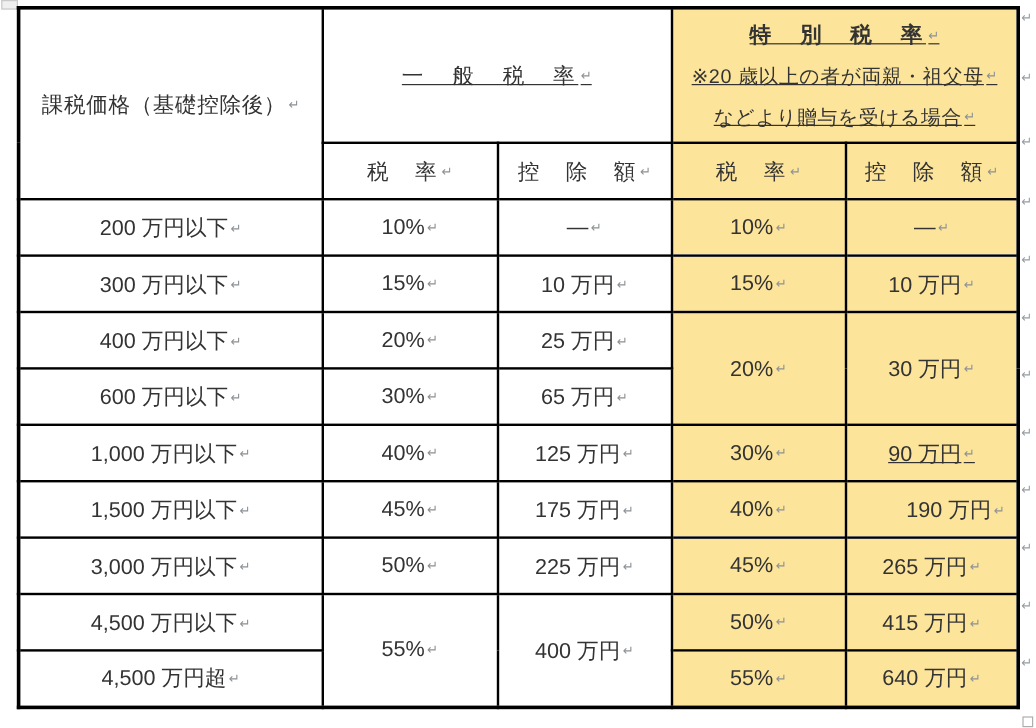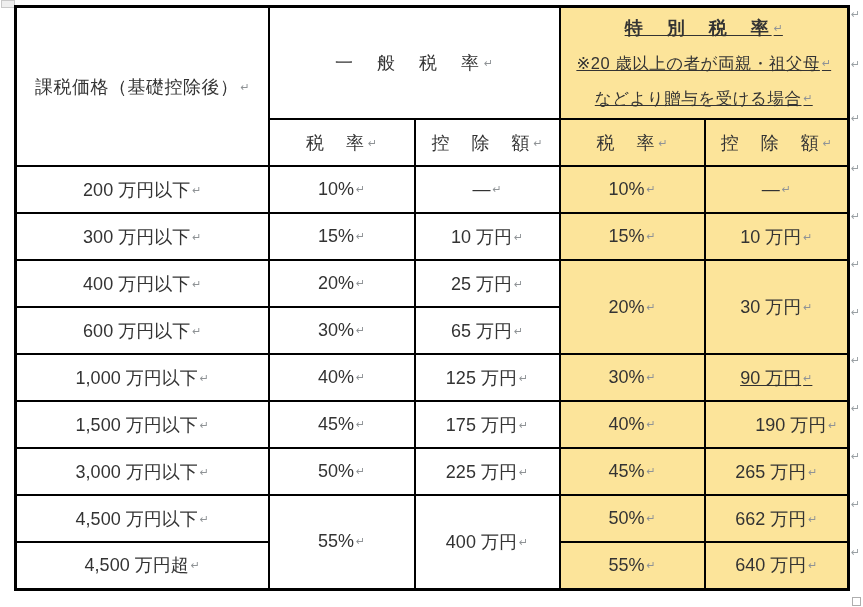--- a/index.html
+++ b/index.html
@@ -22,21 +22,21 @@
     padding: 0; overflow: hidden;
     font-size: 18px; font-weight: normal;
   }
   tr.hdr1 { height: 110px; }
   tr.hdr2 { height: 47px; }
   tr.data { height: 47px; }
 
   .hl { background: #FCE49A; }
 
   th.taxable { font-weight: bold; font-size: 18px; letter-spacing: 0.5px; }
-  th.bigttl  { font-weight: bold; font-size: 18px; letter-spacing: 3px; }
+  th.bigttl  { font-weight: bold; font-size: 18px; letter-spacing: 3px; text-decoration: underline; }
   th.subhdr  { font-weight: bold; font-size: 18px; letter-spacing: 2px; }
 
   .sp-head { display: flex; flex-direction: column; justify-content: center; height: 110px; }
   .sp-head .ttl  { font-weight: bold; font-size: 18px; letter-spacing: 3px; line-height: 35px; }
   .sp-head .note { font-weight: normal; font-size: 16.5px; letter-spacing: 0.5px; line-height: 34px; }
 
   
   .rm {
     font-family: "DejaVu Sans", sans-serif;
     font-size: 11px; color: #8f9396;
@@ -151,21 +151,21 @@
       <td><span>225 万円</span><span class="rm">↵</span></td>
       <td class="hl" style="background: rgb(252, 228, 154);"><span>45%</span><span class="rm">↵</span></td>
       <td class="hl" style="background: rgb(252, 228, 154);"><span>265 万円</span><span class="rm">↵</span></td>
     </tr>
 
     <tr class="data">
       <td><span>4,500 万円以下</span><span class="rm">↵</span></td>
       <td rowspan="2"><span>55%</span><span class="rm">↵</span></td>
       <td rowspan="2"><span>400 万円</span><span class="rm">↵</span></td>
       <td class="hl" style="background: rgb(252, 228, 154);"><span>50%</span><span class="rm">↵</span></td>
-      <td class="hl" style="background: rgb(252, 228, 154);"><span>662 万円</span><span class="rm">↵</span></td>
+      <td class="hl" style="background: rgb(252, 228, 154);"><span>415 万円</span><span class="rm">↵</span></td>
     </tr>
 
     <tr class="data">
       <td><span>4,500 万円超</span><span class="rm">↵</span></td>
       <td class="hl" style="background: rgb(252, 228, 154);"><span>55%</span><span class="rm">↵</span></td>
       <td class="hl" style="background: rgb(252, 228, 154);"><span>640 万円</span><span class="rm">↵</span></td>
     </tr>
   </tbody>
     </table>
 

